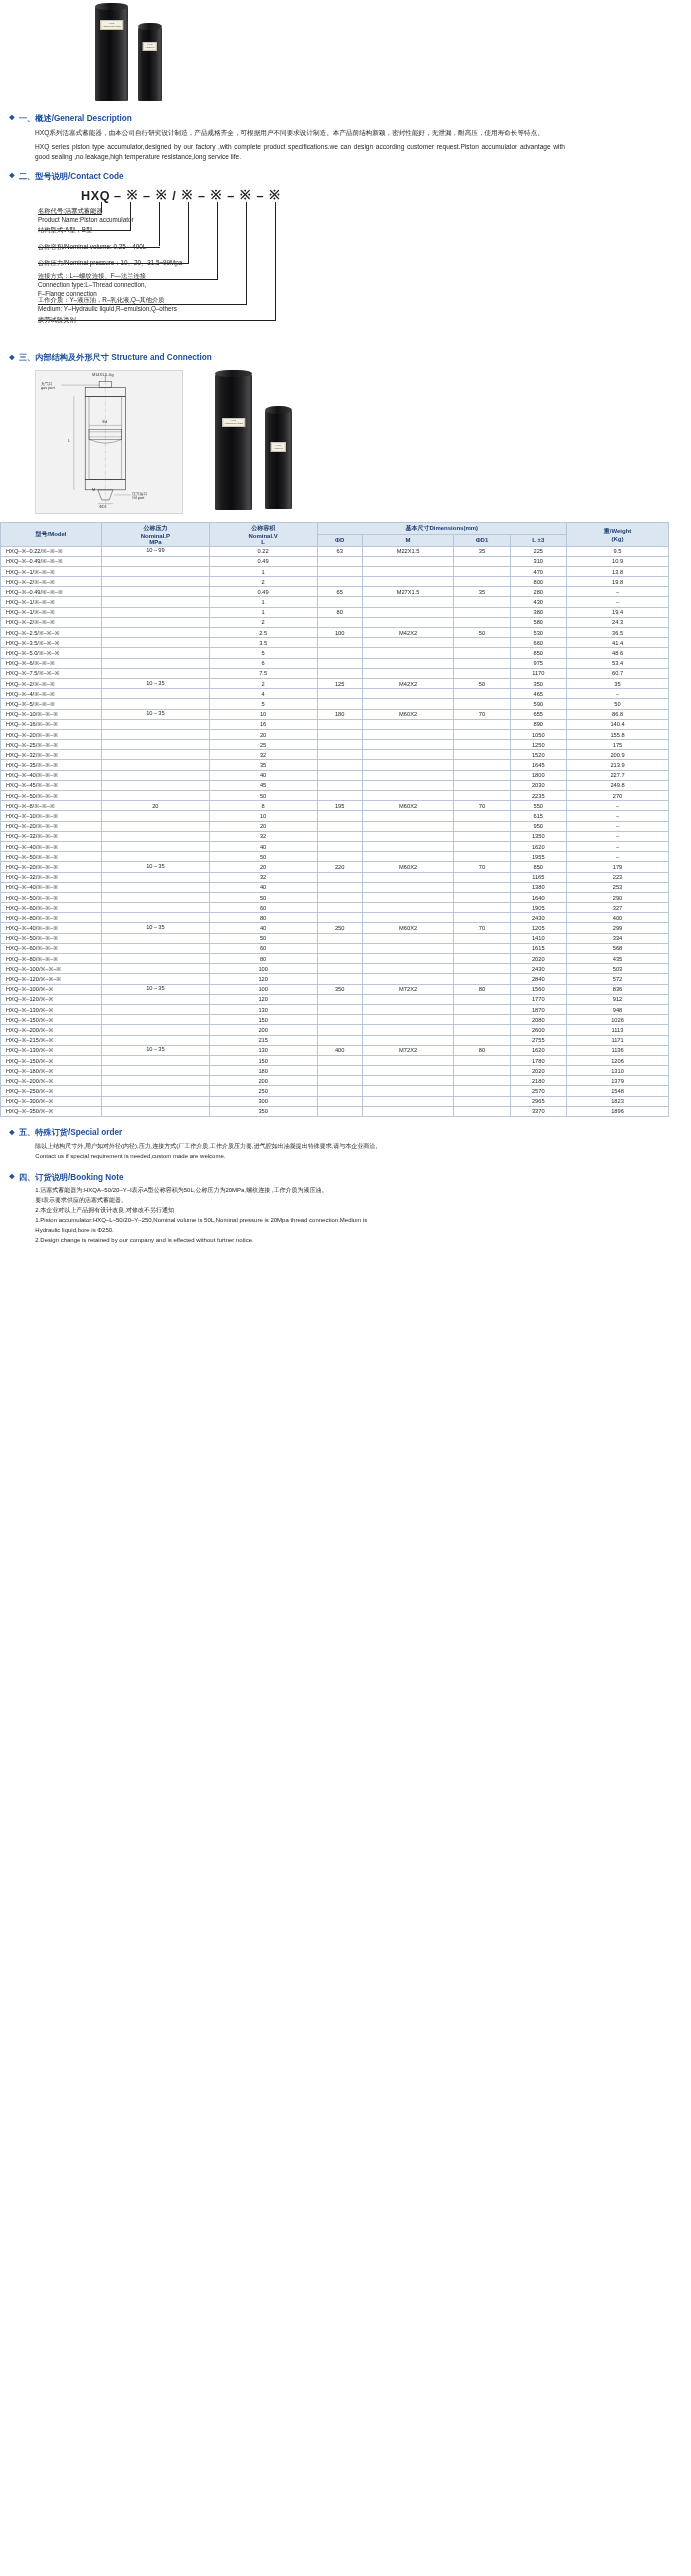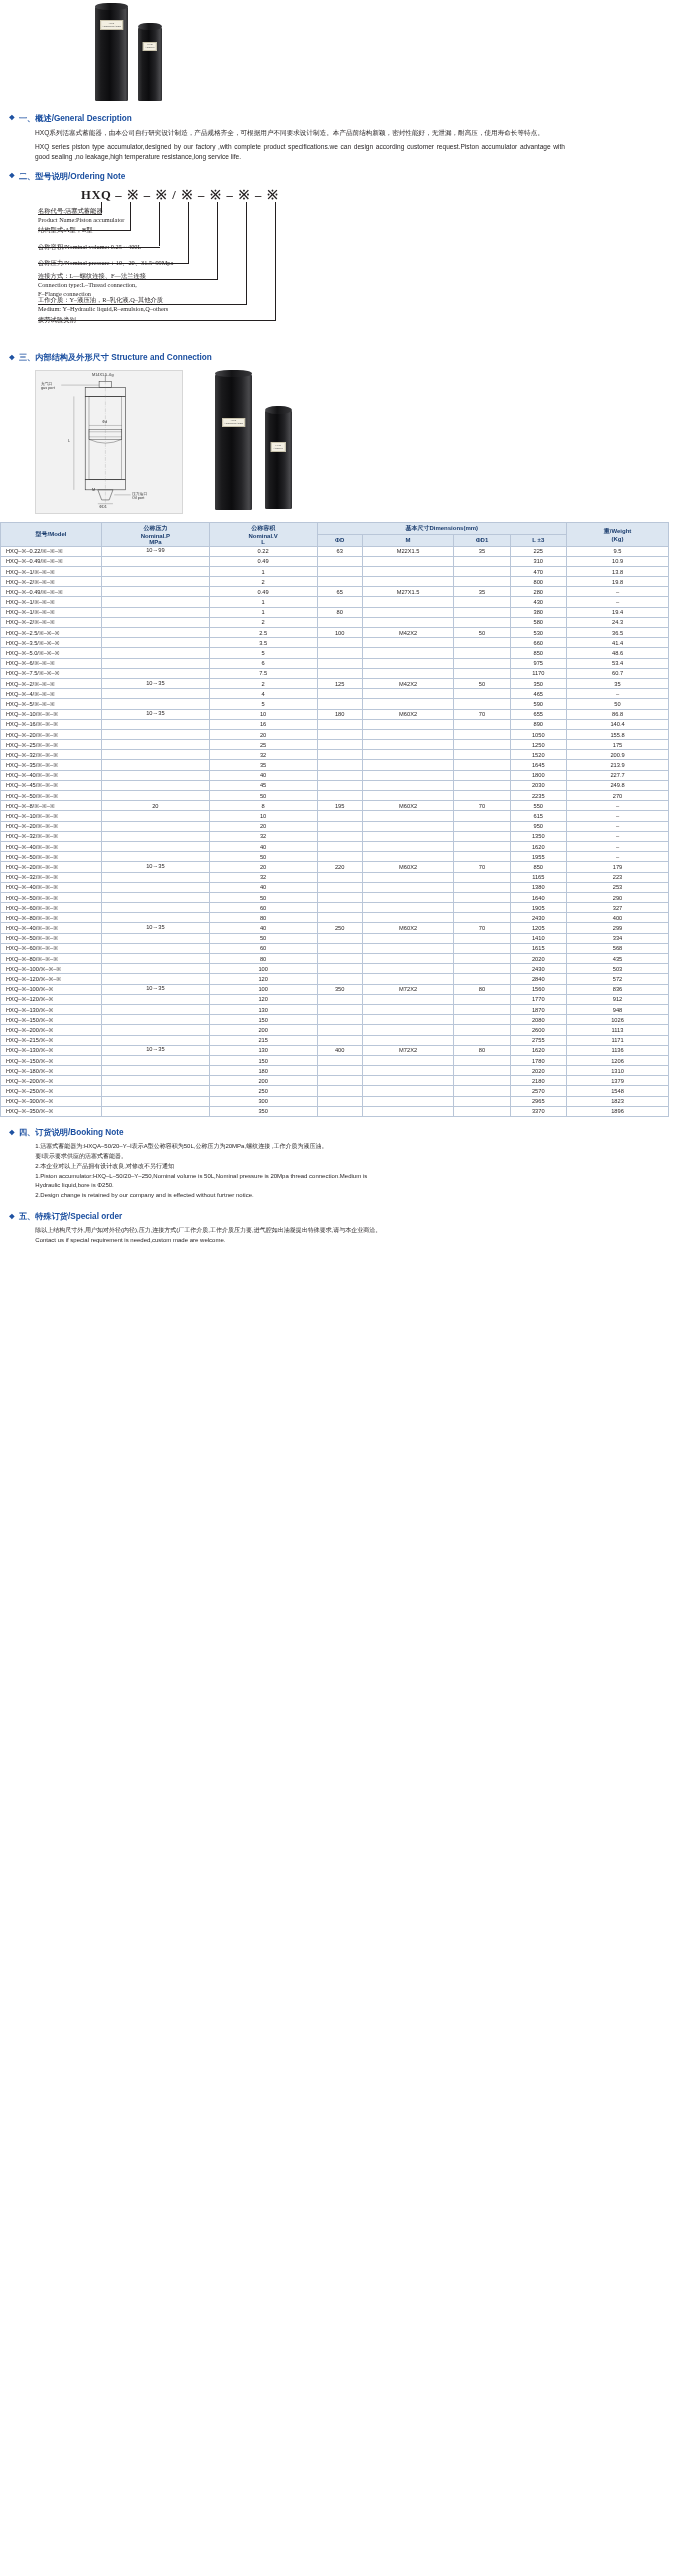--- a/index.html
+++ b/index.html
@@ -40,21 +40,21 @@
   .sect {
     color:#1b4fa0; font-weight:bold; font-size:8.2px;
     margin:8.8px 0 3.8px 8.8px; display:flex; align-items:center; gap:3.8px;
   }
   .sect .dia { color:#1b4fa0; font-size:7px; }
   .para {
     margin:0 19px 3.8px 35px; line-height:1.55; font-size:6.6px; color:#231f20; text-align:justify;
   }
 
   
-  .order-wrap { position:relative; margin:3.8px 0 0 0; height:158px;font-family:Liberation Serif, serif; }
+  .order-wrap { position:relative; margin:3.8px 0 0 0; height:158px; }
   .code-row {
     display:flex; align-items:flex-end; gap:0; margin-left:81px; font-size:12.6px; font-weight:bold; letter-spacing:0.6px;
   }
   .code-row span { margin-right:3.8px; }
   .code-box {
     display:inline-block; width:14px; text-align:center; color:#231f20;
   }
   .ol { position:absolute; background:#231f20; }
   .code-item {
     position:absolute; font-size:6.3px; line-height:1.45; white-space:pre-line;
@@ -113,21 +113,21 @@
 
   <div class="sect">
     <span class="dia">❖</span>
     <span>一、概述/General Description</span>
   </div>
   <p class="para">HXQ系列活塞式蓄能器，由本公司自行研究设计制造，产品规格齐全，可根据用户不同要求设计制造。本产品前结构新颖，密封性能好，无泄漏，耐高压，使用寿命长等特点。</p>
   <p class="para">HXQ series piston type accumulator,designed by our factory ,with complete product specifications.we can design according customer request.Piston accumulator advantage with good sealing ,no leakage,high temperature resistance,long service life.</p>
 
   <div class="sect">
     <span class="dia">❖</span>
-    <span>二、型号说明/Ordering Note</span>
+    <span>二、型号说明/Contact Code</span>
   </div>
 
   <div class="order-wrap">
     <div class="code-row">
       <span>HXQ</span>
       <span>–</span>
       <span class="code-box">※</span>
       <span>–</span>
       <span class="code-box">※</span>
       <span>/</span>
@@ -819,34 +819,34 @@
           <td class="mid"></td>
           <td class="mid">3370</td>
           <td class="mid">1896</td>
         </tr>
       </tbody>
   </table>
 
   <div class="note-block">
     <div class="sect" style="margin-left:0;">
       <span class="dia">❖</span>
+      <span>五、特殊订货/Special order</span>
+    </div>
+    <div class="note-line">除以上结构尺寸外,用户如对外径(内径),压力,连接方式(厂工作介质,工作介质压力要,进气腔如出油凝提出特殊要求,请与本企业商洽。</div>
+    <div class="note-line">Contact us if special requirement is needed,custom made are welcome.</div>
+  </div>
+
+  <div class="note-block">
+    <div class="sect" style="margin-left:0;">
+      <span class="dia">❖</span>
       <span>四、订货说明/Booking Note</span>
     </div>
     <div class="note-line">1.活塞式蓄能器为:HXQA–50/20–Y–Ⅰ表示A型公称容积为50L,公称压力为20MPa,螺纹连接 ,工作介质为液压油。</div>
     <div class="note-line">要Ⅰ表示要求供应的活塞式蓄能器。</div>
     <div class="note-line">2.本企业对以上产品拥有设计改良,对修改不另行通知</div>
     <div class="note-line">1.Piston accumulator:HXQ–L–50/20–Y–250,Nominal volume is 50L,Nominal pressure is 20Mpa thread connection.Medium is</div>
     <div class="note-line">   Hydraulic  liquid,bore is Φ250.</div>
     <div class="note-line">2.Design change is retained by our company and is effected without furtner notice.</div>
   </div>
 
-  <div class="note-block">
-    <div class="sect" style="margin-left:0;">
-      <span class="dia">❖</span>
-      <span>五、特殊订货/Special order</span>
-    </div>
-    <div class="note-line">除以上结构尺寸外,用户如对外径(内径),压力,连接方式(厂工作介质,工作介质压力要,进气腔如出油凝提出特殊要求,请与本企业商洽。</div>
-    <div class="note-line">Contact us if special requirement is needed,custom made are welcome.</div>
-  </div>
-
   <div class="footer-space"></div>
 </div>
 
 
 </body></html>

